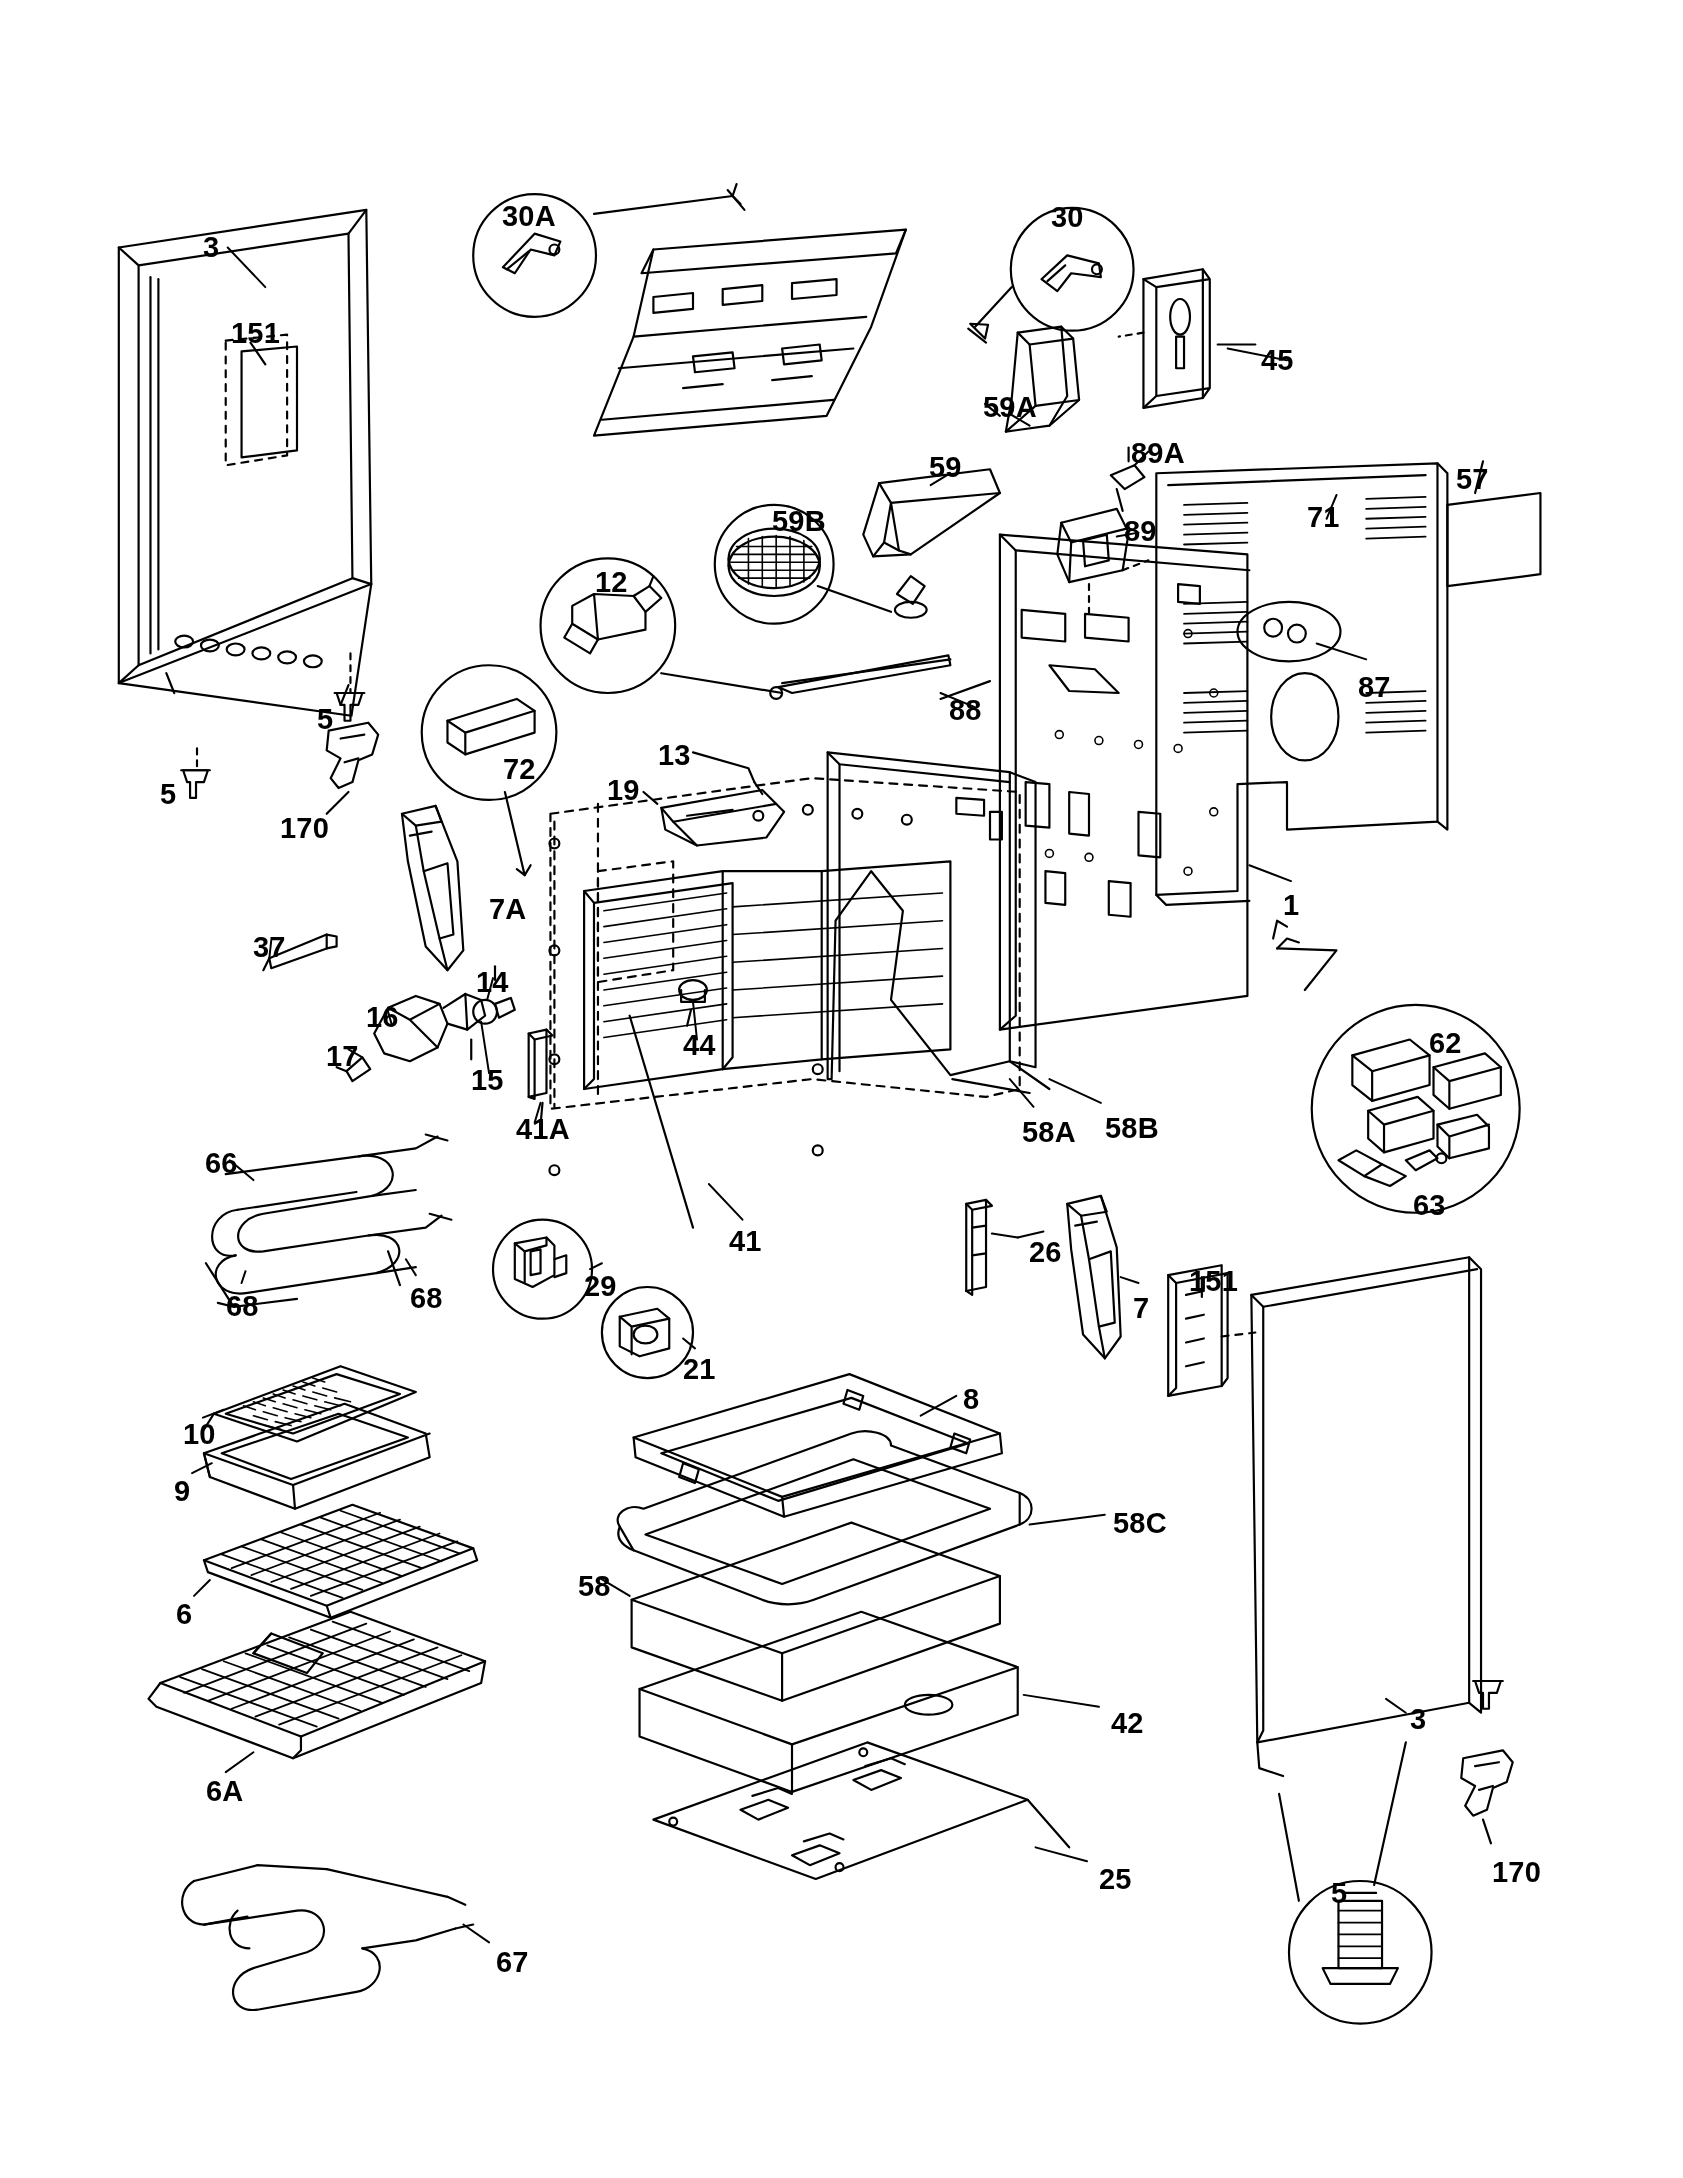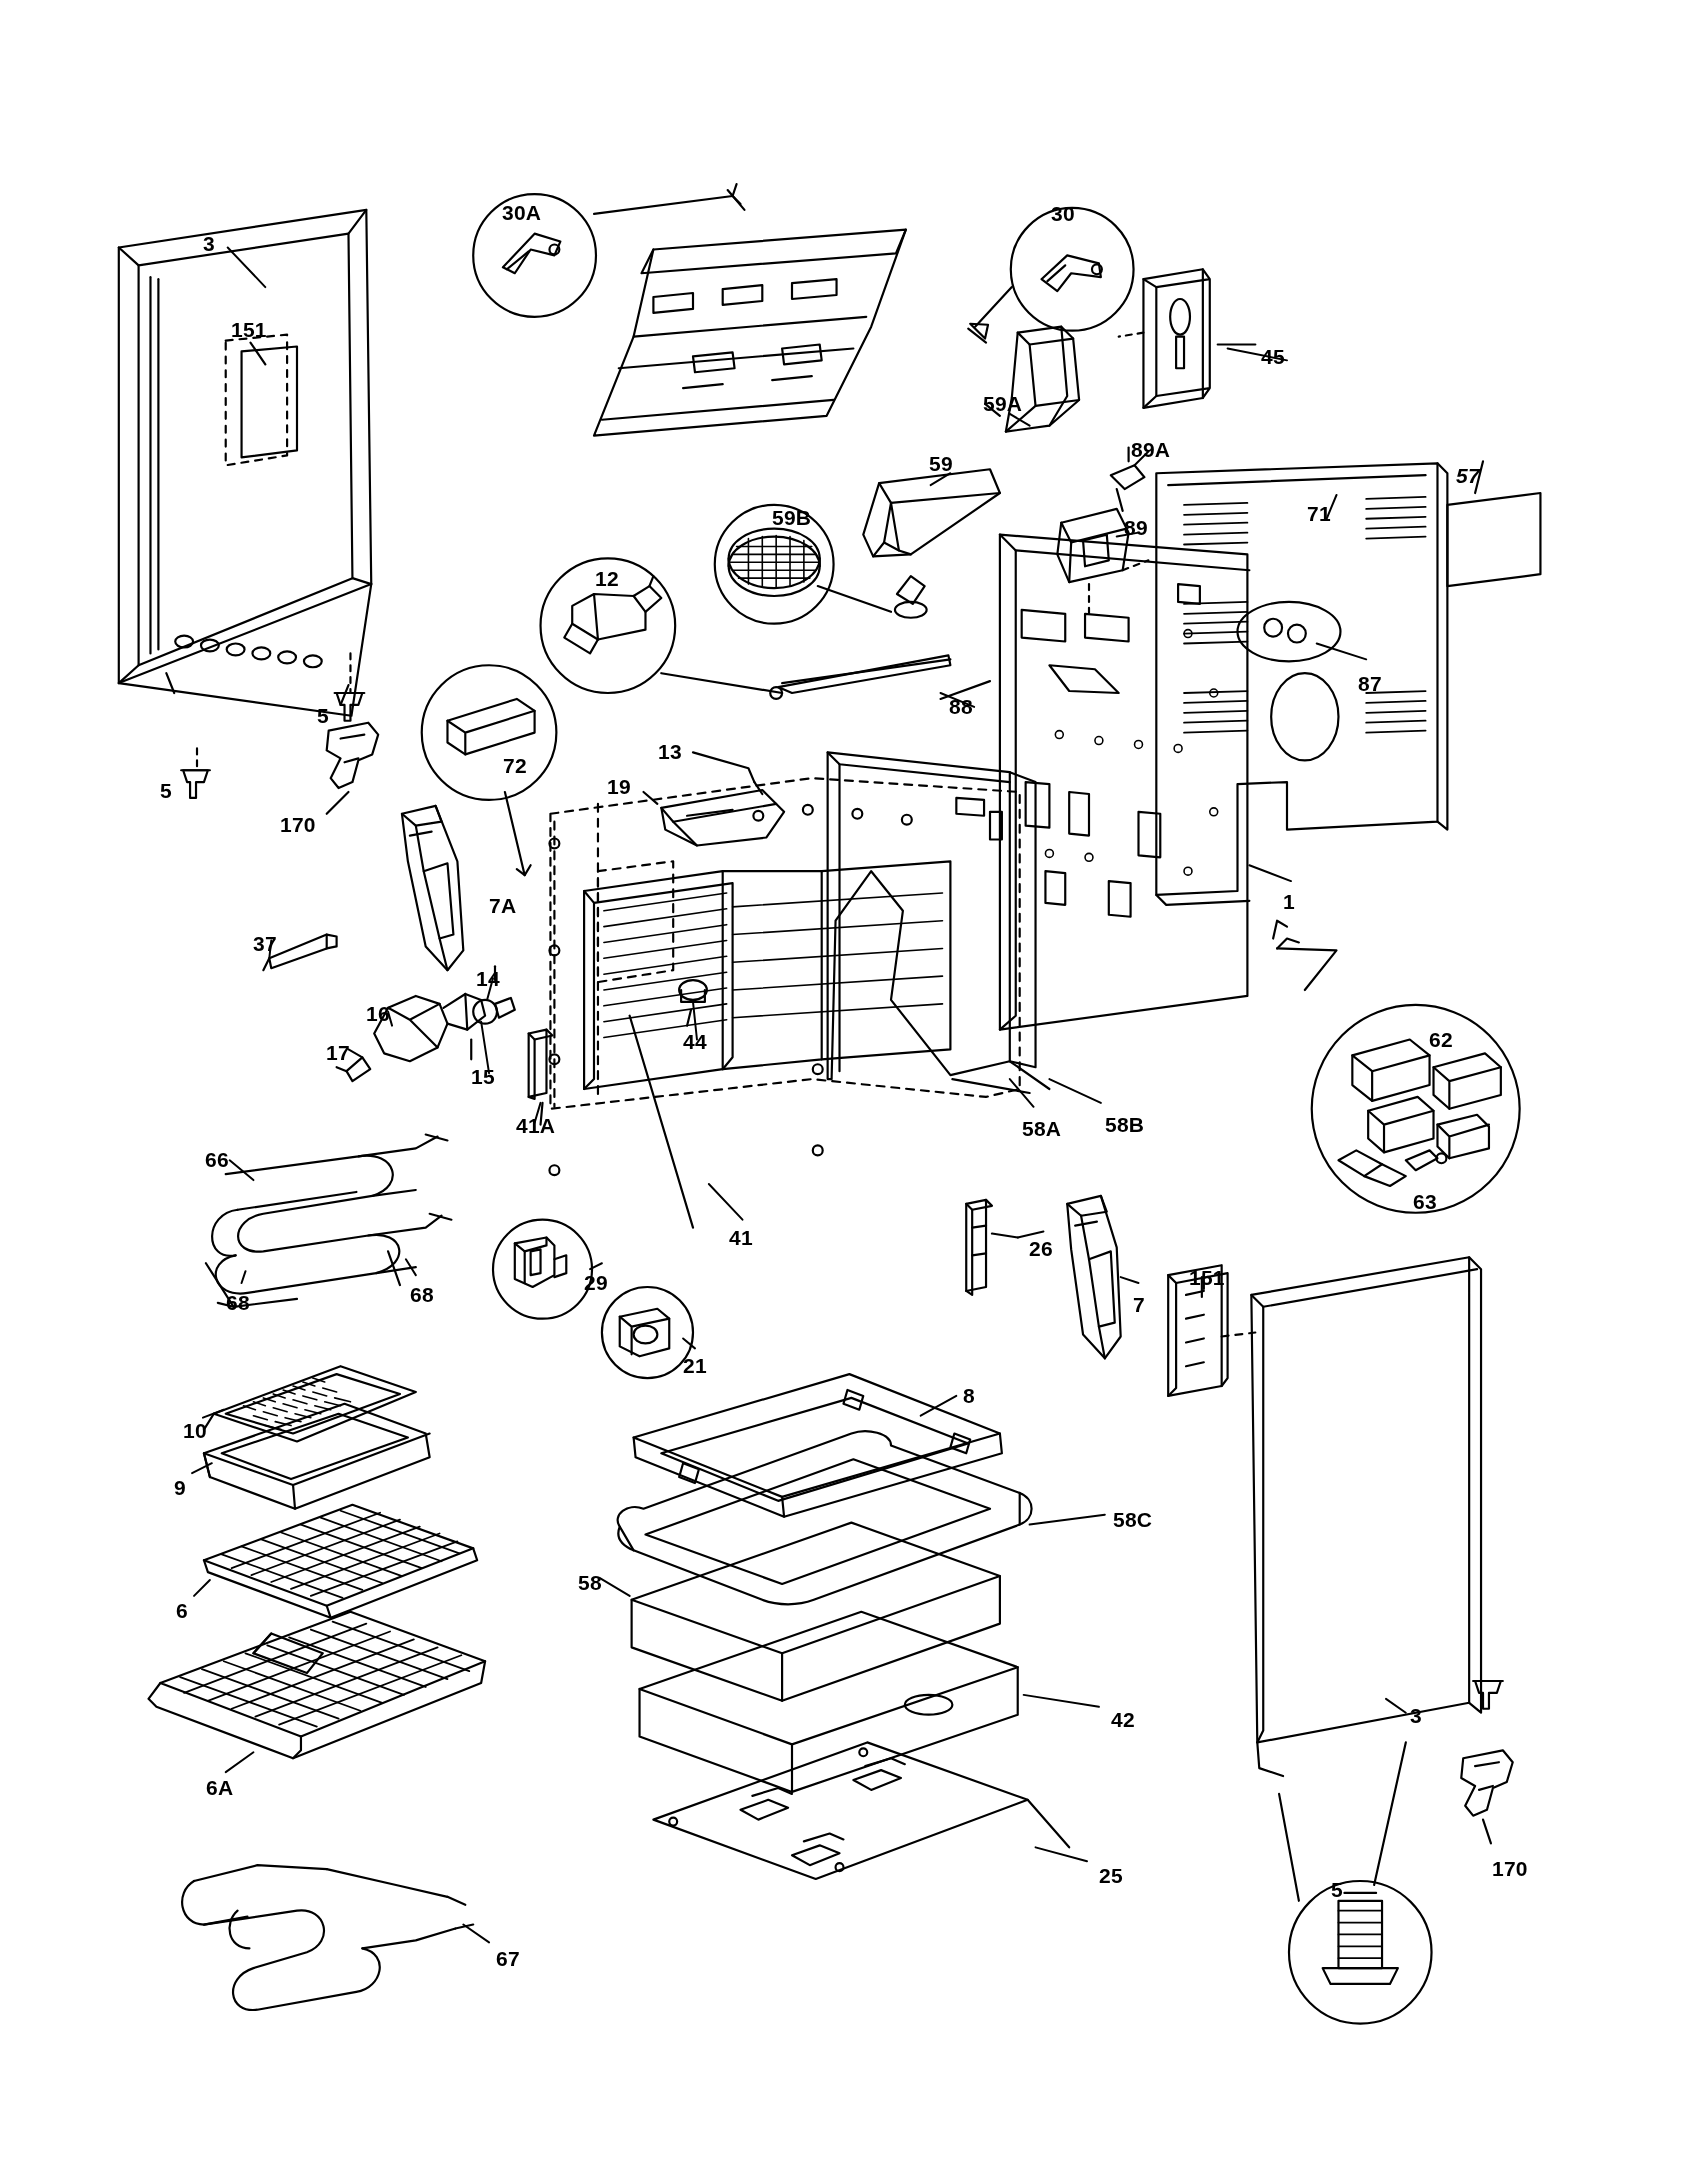--- a/index.html
+++ b/index.html
@@ -23,21 +23,21 @@
   #art-layer {
     position: absolute;
     left: 0; top: 0;
     width: 1683px;
     height: 2178px;
   }
   .callout {
     position: absolute;
     font-family: "Liberation Sans", sans-serif;
     font-weight: bold;
-    font-size: 21px;
+    font-size: 29px;
     color: #000000;
     white-space: nowrap;
     line-height: 1;
     letter-spacing: 0.2px;
   }
   .note {
     position: absolute;
     font-family: "Liberation Sans", sans-serif;
     font-style: italic;
     font-weight: bold;
@@ -616,21 +616,21 @@
   </svg>
 
   <div id="callout-layer">
       <div class="callout" style="left: 203px; top: 233px;">3</div>
       <div class="callout" style="left: 231px; top: 319px;">151</div>
       <div class="callout" style="left: 502px; top: 202px;">30A</div>
       <div class="callout" style="left: 1051px; top: 203px;">30</div>
       <div class="callout" style="left: 1261px; top: 346px;">45</div>
       <div class="callout" style="left: 983px; top: 393px;">59A</div>
       <div class="callout" style="left: 1131px; top: 439px;">89A</div>
-      <div class="callout" style="left: 1456px; top: 465px; font-style: italic;">57</div>
+      <div class="callout" style="left: 1456px; top: 465px;">57</div>
       <div class="callout" style="left: 929px; top: 453px;">59</div>
       <div class="callout" style="left: 1124px; top: 517px;">89</div>
       <div class="callout" style="left: 1307px; top: 503px;">71</div>
       <div class="callout" style="left: 772px; top: 507px;">59B</div>
       <div class="callout" style="left: 595px; top: 568px;">12</div>
       <div class="callout" style="left: 1358px; top: 673px;">87</div>
       <div class="callout" style="left: 317px; top: 705px;">5</div>
       <div class="callout" style="left: 949px; top: 696px;">88</div>
       <div class="callout" style="left: 160px; top: 780px;">5</div>
       <div class="callout" style="left: 280px; top: 814px;">170</div>

